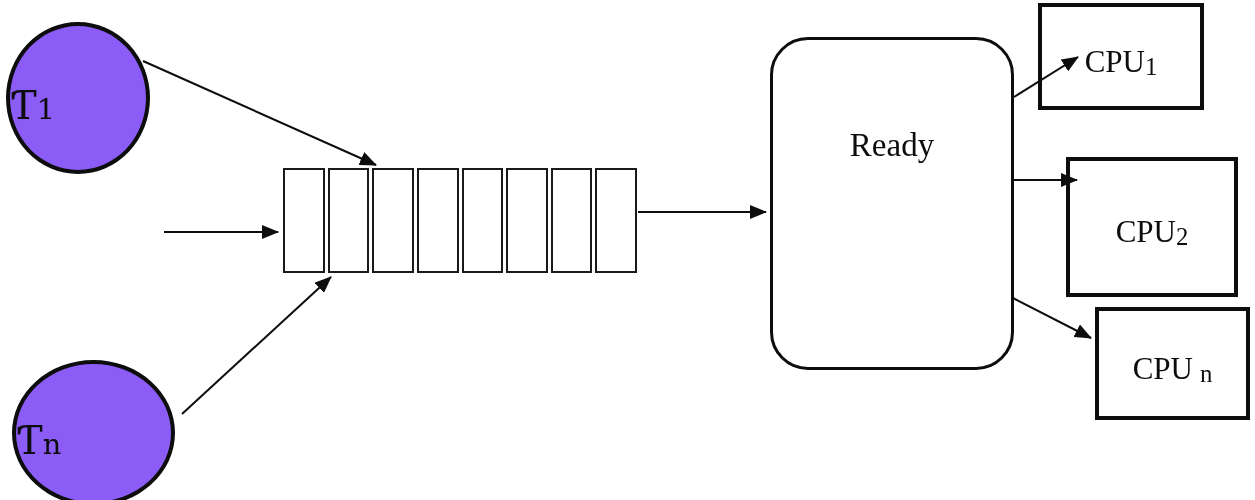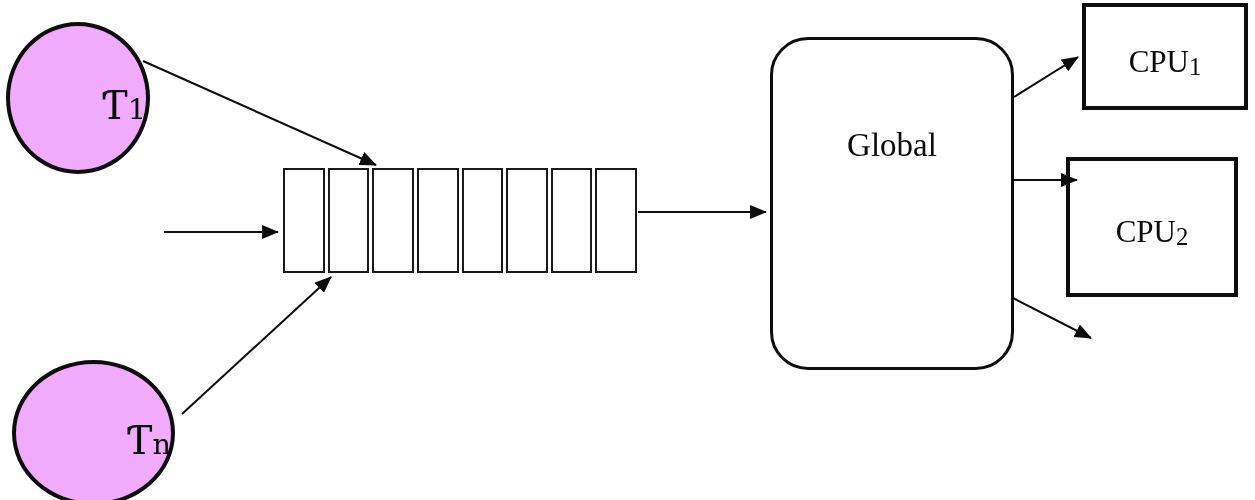--- a/index.html
+++ b/index.html
@@ -13,24 +13,24 @@
     height: 500px;
     background: #ffffff;
     font-family: "Liberation Serif", "DejaVu Serif", serif;
     color: #0d0d0d;
     overflow: hidden;
   }
   .task-circle {
     position: absolute;
     border: 4px solid #0d0d0d;
     border-radius: 50%;
-    background: #f0abfc;
+    background: #8b5cf6;
     display: flex;
     align-items: center;
-    justify-content: flex-end;
+    justify-content: flex-start;
     box-sizing: border-box;
     z-index: 2;
   }
   .task-label {
     font-family: "DejaVu Serif", "DejaVu Sans", serif;
     font-size: 40px;
     line-height: 1;
     padding-top: 14px;
   }
   .task-label sub.tsub {
@@ -104,21 +104,21 @@
     white-space: nowrap;
   }
   .cpu-label sub.csub {
     font-size: 0.8em;
     vertical-align: -0.12em;
     line-height: 1;
   }
   .cpu-label sub.csub.spaced {
     margin-left: 7px;
   }
-  #cpu1 { left: 1082px; top: 3px;   width: 166px; height: 107px; }
+  #cpu1 { left: 1038px; top: 3px;   width: 166px; height: 107px; }
   #cpu2 { left: 1066px; top: 157px; width: 172px; height: 140px; }
   #cpun { left: 1095px; top: 307px; width: 155px; height: 113px; }
   #arrows {
     position: absolute;
     left: 0;
     top: 0;
     z-index: 3;
     pointer-events: none;
   }
 </style>
@@ -139,28 +139,31 @@
       <div class="queue-cell"></div>
       <div class="queue-cell"></div>
       <div class="queue-cell"></div>
       <div class="queue-cell"></div>
       <div class="queue-cell"></div>
       <div class="queue-cell"></div>
       <div class="queue-cell"></div>
     </div>
 
   <div id="scheduler">
-    <div class="scheduler-line">Global</div>
+    <div class="scheduler-line">Ready</div>
   </div>
 
   <div id="cpu1" class="cpu-box">
     <span class="cpu-label"><span>CPU</span><sub class="csub">1</sub></span>
   </div>
   <div id="cpu2" class="cpu-box">
     <span class="cpu-label"><span>CPU</span><sub class="csub">2</sub></span>
+  </div>
+  <div id="cpun" class="cpu-box">
+    <span class="cpu-label"><span>CPU</span><sub class="csub spaced">n</sub></span>
   </div>
 
   <svg id="arrows" width="1255" height="500" viewBox="0 0 1255 500">
     <defs>
       <marker id="ah" markerUnits="userSpaceOnUse" markerWidth="18" markerHeight="14" refX="16" refY="7" orient="auto">
         <path d="M0,0 L17,7 L0,14 Z" fill="#0d0d0d"></path>
       </marker>
     </defs>
     <line x1="143" y1="61" x2="376" y2="165" stroke="#0d0d0d" stroke-width="2" marker-end="url(#ah)"></line>
     <line x1="164" y1="232" x2="278" y2="232" stroke="#0d0d0d" stroke-width="2" marker-end="url(#ah)"></line>

